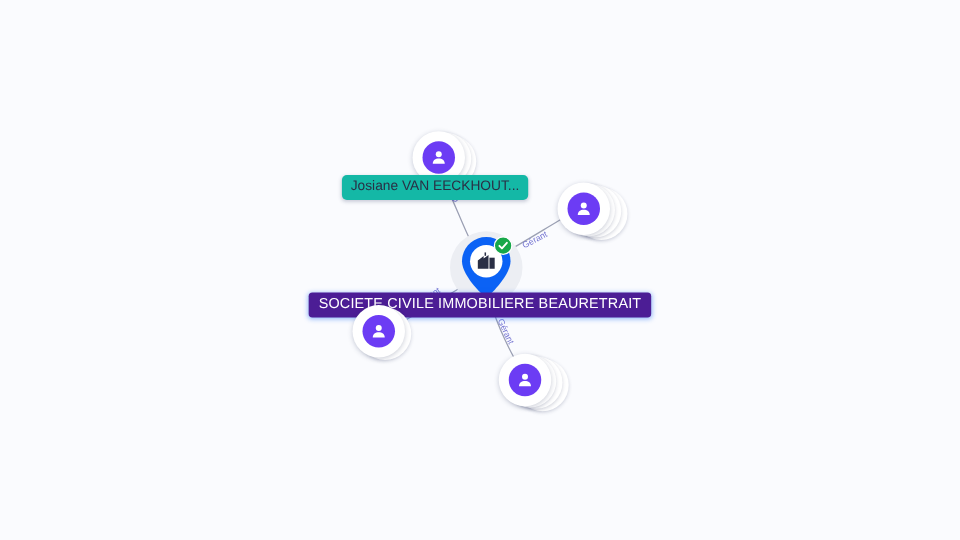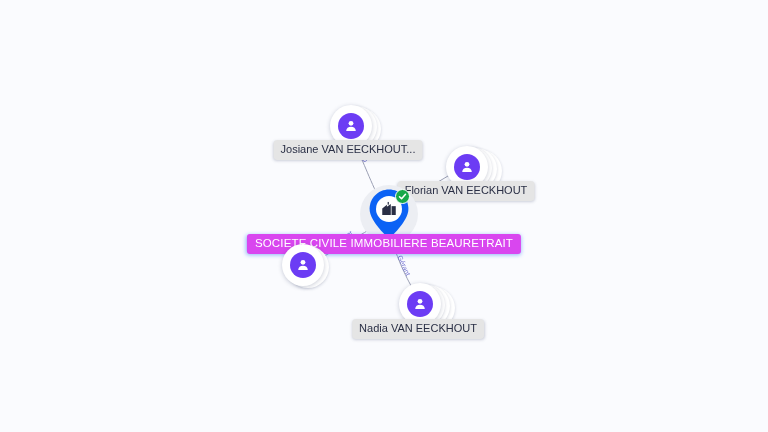--- a/index.html
+++ b/index.html
@@ -120,32 +120,32 @@
     display: flex;
     align-items: center;
     justify-content: center;
     box-sizing: border-box;
   }
   .check-badge svg { display: block; }
 
   
   .node-label {
     position: absolute;
-    background: #e5e5e5;
+    background: #14b8a6;
     color: #2a2f45;
     font-size: 11px;
     line-height: 13px;
     padding: 3px 7px 4px 7px;
     border-radius: 4px;
     white-space: nowrap;
     box-shadow: 0 1px 3px rgba(40,50,90,0.22);
     transform: translateX(-50%);
   }
   .node-label.primary {
-    background: #d946ef;
+    background: #4c1d95;
     color: #ffffff;
     font-size: 11.5px;
     letter-spacing: 0.15px;
     padding: 3px 8px 4px 8px;
     border-radius: 3px;
     box-shadow: 0 1px 4px rgba(11,98,245,0.45);
   }
 
   
   .edge-label {
@@ -204,21 +204,20 @@
       <div class="person-circle">
         <div class="person-avatar">
           <svg width="16" height="16" viewBox="0 0 24 24" fill="#ffffff">
             <circle cx="12" cy="8" r="3.6"></circle>
             <path d="M4.8 19.5c0-3.9 3.2-6.2 7.2-6.2s7.2 2.3 7.2 6.2z"></path>
           </svg>
         </div>
       </div>
     </div>
   </div>
-  <div class="node-label" style="left:466px; top:181px;">Florian VAN EECKHOUT</div>
 
   <div class="node" style="left:389px; top:214px;">
     <div class="company-halo"></div>
     <div class="company-pin">
       <svg class="pin-shape" viewBox="0 0 42 52" xmlns="http://www.w3.org/2000/svg">
         <path d="M21 1.5 C10.2 1.5 1.6 10.1 1.6 20.9 C1.6 33.6 21 50.5 21 50.5 C21 50.5 40.4 33.6 40.4 20.9 C40.4 10.1 31.8 1.5 21 1.5 Z" fill="#0b62f5"></path>
       </svg>
       <div class="pin-inner">
         <svg width="18" height="18" viewBox="0 0 24 24" fill="#2a2f45">
           <path d="M3 20V11.2L9.2 6.4V9.1L14.4 5.4V20H3Z"></path>
@@ -257,15 +256,14 @@
       <div class="person-circle">
         <div class="person-avatar">
           <svg width="16" height="16" viewBox="0 0 24 24" fill="#ffffff">
             <circle cx="12" cy="8" r="3.6"></circle>
             <path d="M4.8 19.5c0-3.9 3.2-6.2 7.2-6.2s7.2 2.3 7.2 6.2z"></path>
           </svg>
         </div>
       </div>
     </div>
   </div>
-  <div class="node-label" style="left:418px; top:319px;">Nadia VAN EECKHOUT</div>
 
 </div>
 
 </body></html>

